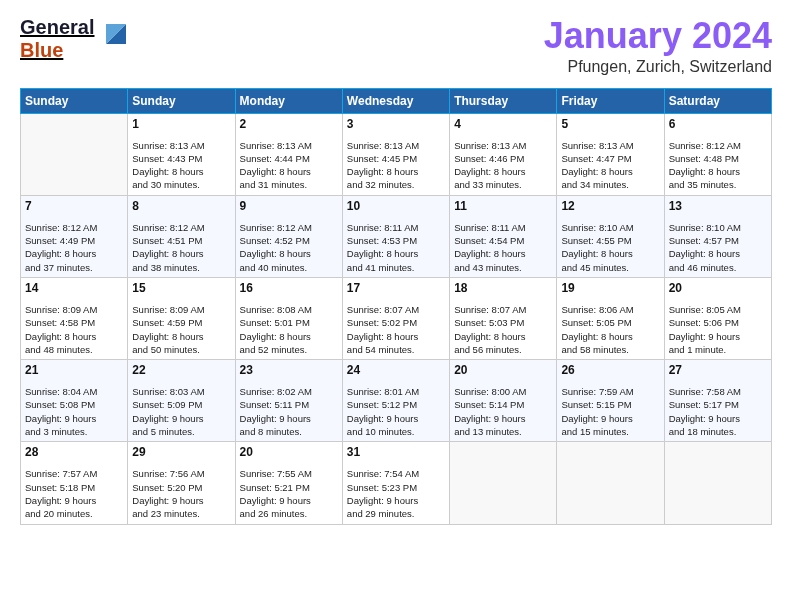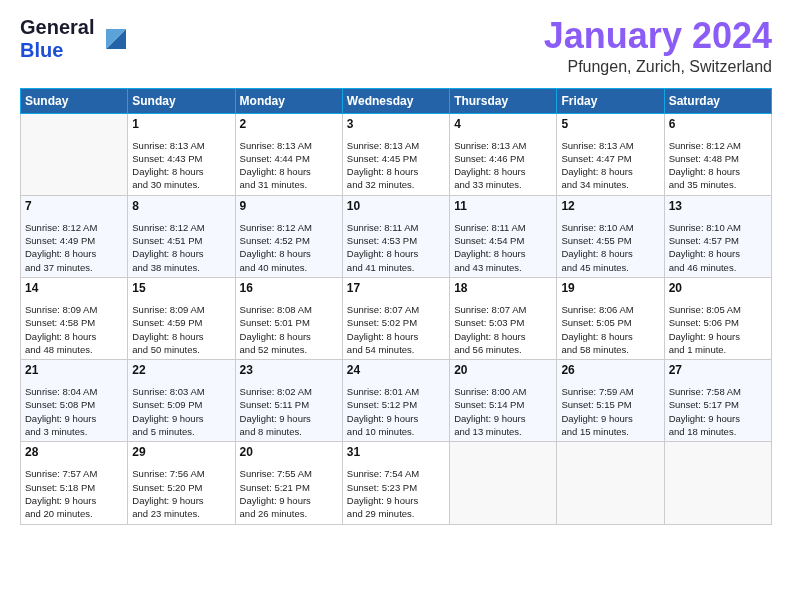--- a/index.html
+++ b/index.html
@@ -82,24 +82,24 @@
       background: #f5f8ff;
     }
   </style>
 </head>
 <body>
 
 <div class="container">
   <div class="header">
     <div class="logo">
       <div>
-        <div style="display:flex; align-items:center;">
+        <div style="display:flex; text-decoration:underline;">
           <div>
             <div class="logo-general" style="font-size:20px; font-weight:bold; font-family:Arial;">General</div>
-            <div class="logo-blue" style="font-size:20px; font-weight:bold; font-family:Arial; color:#1d4ed8;">Blue</div>
+            <div class="logo-blue" style="font-size:20px; font-weight:bold; font-family:Arial; color:#c2410c;">Blue</div>
           </div>
           <div style="margin-left:4px;">
             <svg width="32" height="32" viewBox="0 0 32 32">
               <polygon points="8,28 28,8 28,28" fill="#2563a8"></polygon>
               <polygon points="8,28 28,8 8,8" fill="#5ba3d9"></polygon>
             </svg>
           </div>
         </div>
       </div>
     </div>

